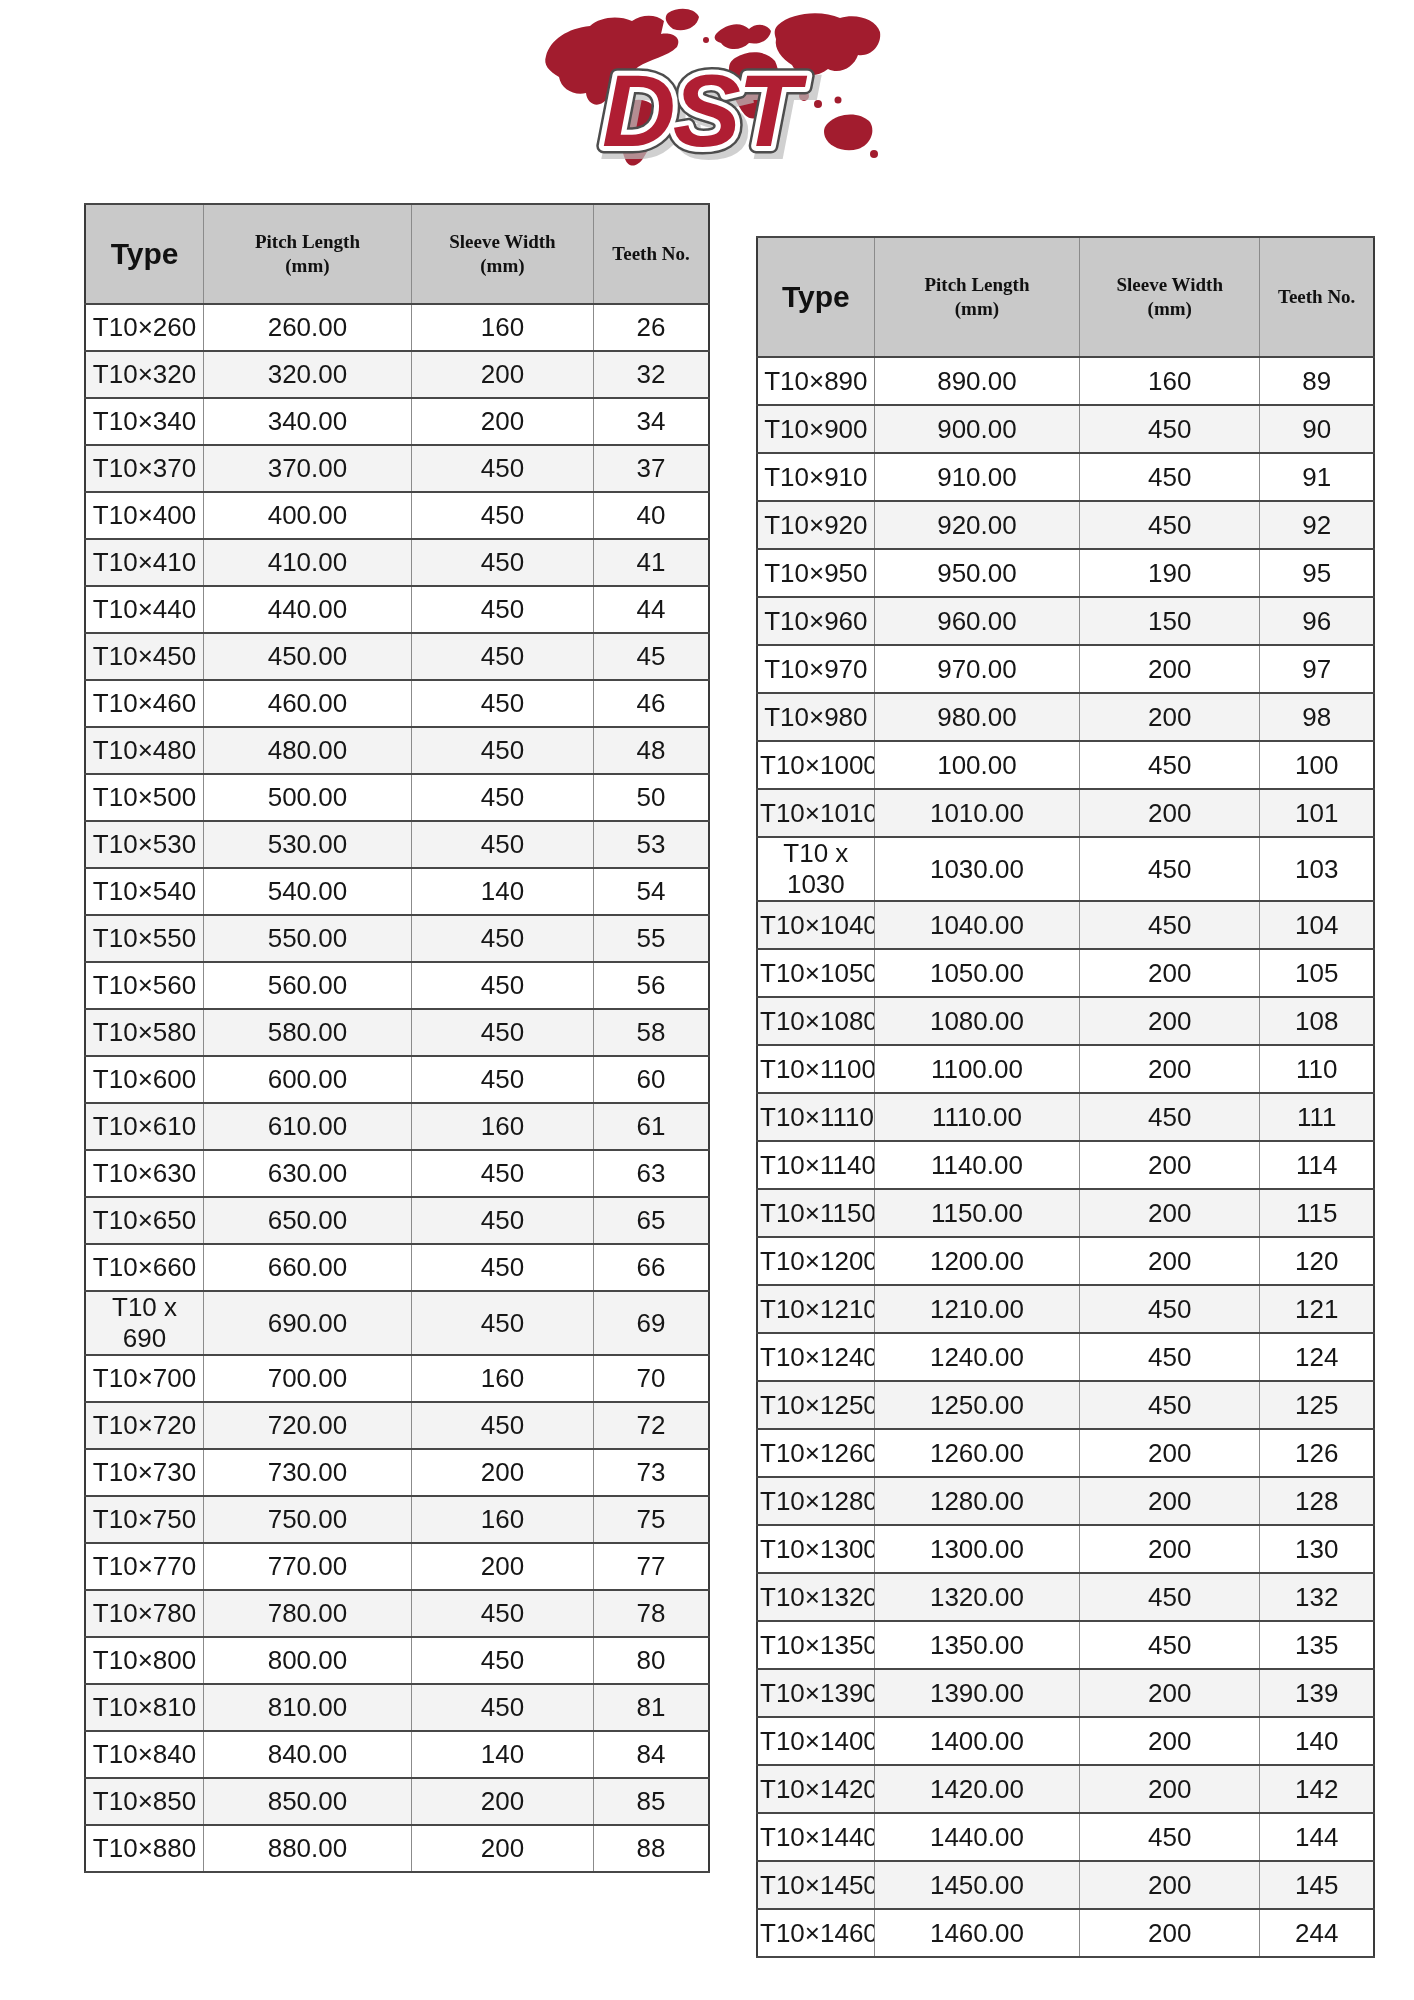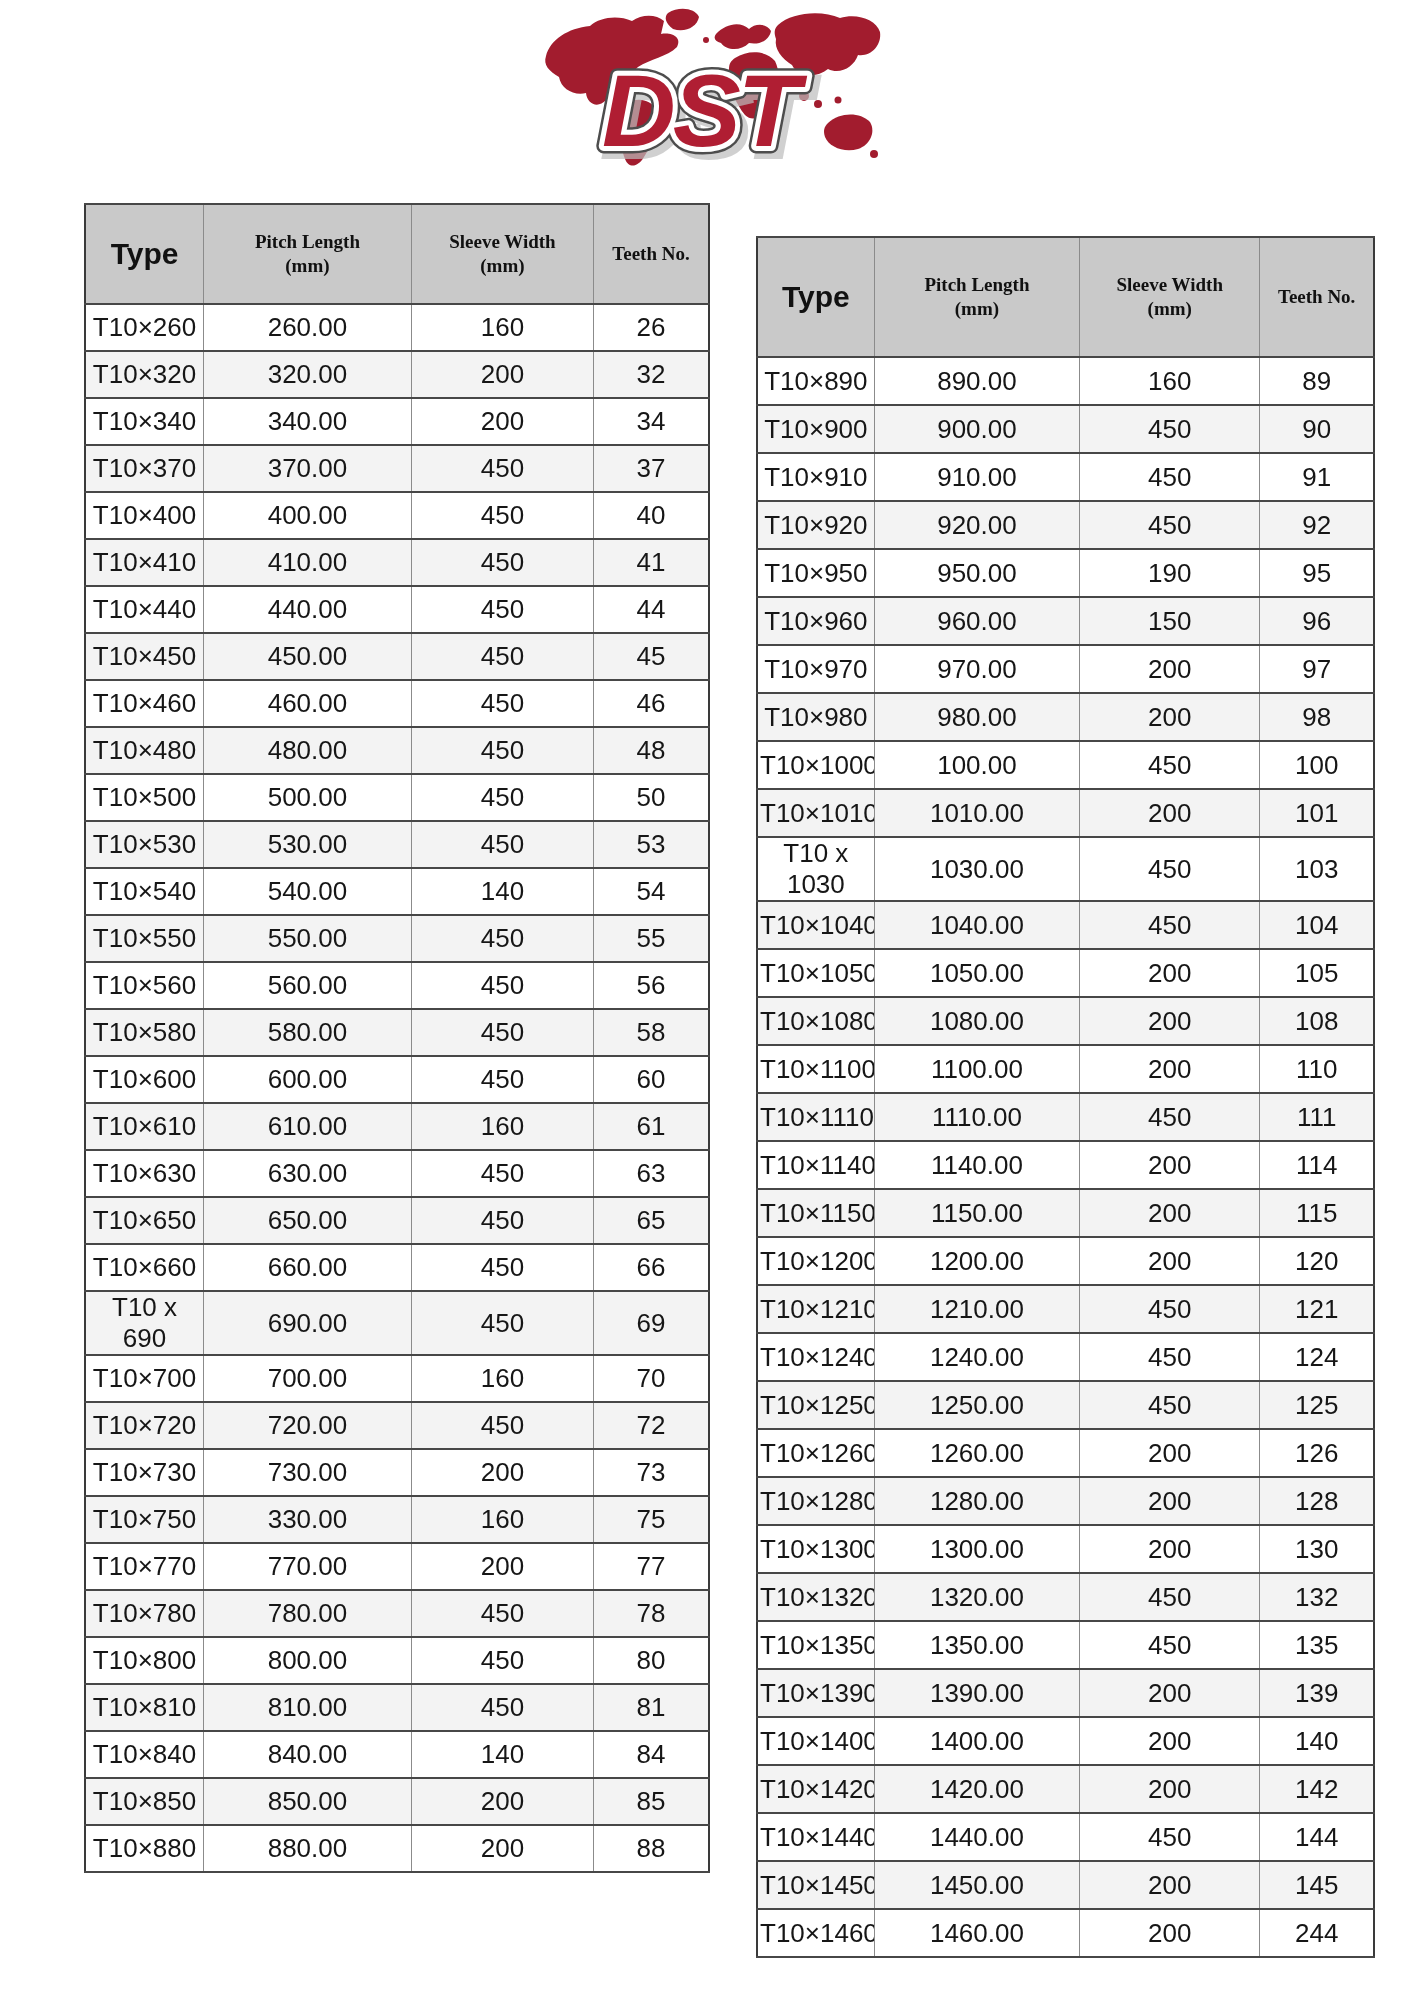--- a/index.html
+++ b/index.html
@@ -269,21 +269,21 @@
           <td>72</td>
         </tr>
         <tr>
           <td>T10×730</td>
           <td>730.00</td>
           <td>200</td>
           <td>73</td>
         </tr>
         <tr>
           <td>T10×750</td>
-          <td>330.00</td>
+          <td>750.00</td>
           <td>160</td>
           <td>75</td>
         </tr>
         <tr>
           <td>T10×770</td>
           <td>770.00</td>
           <td>200</td>
           <td>77</td>
         </tr>
         <tr>

